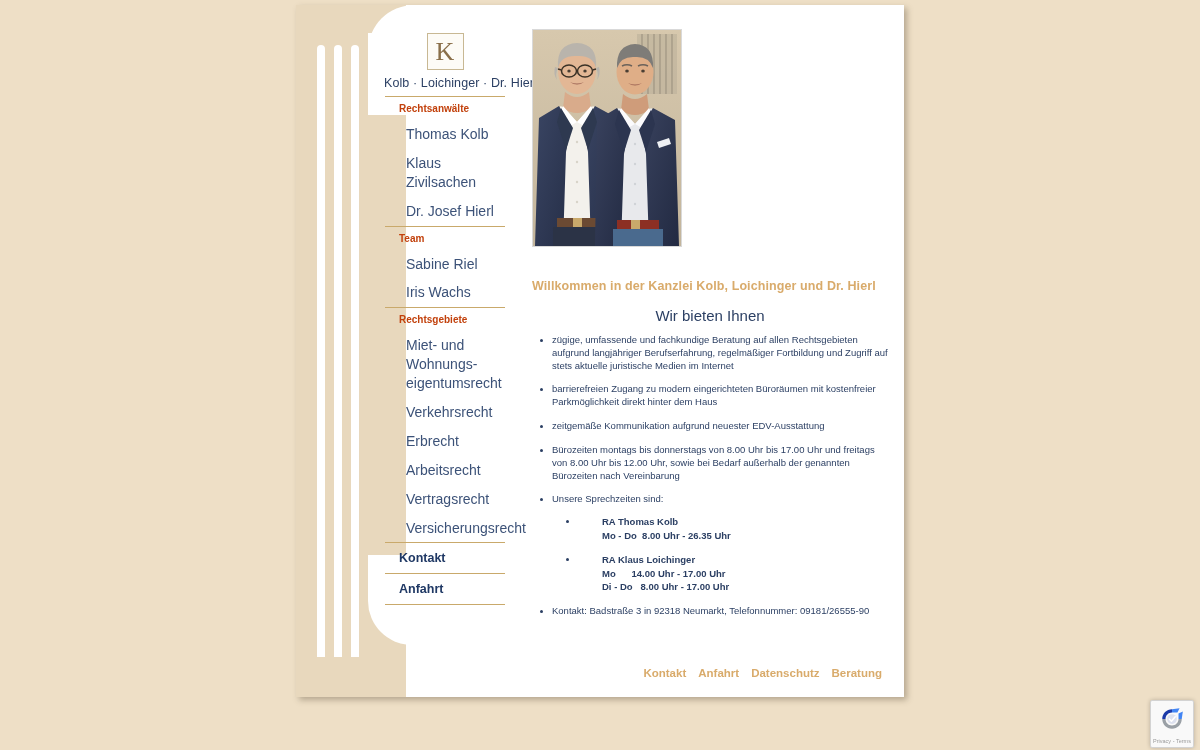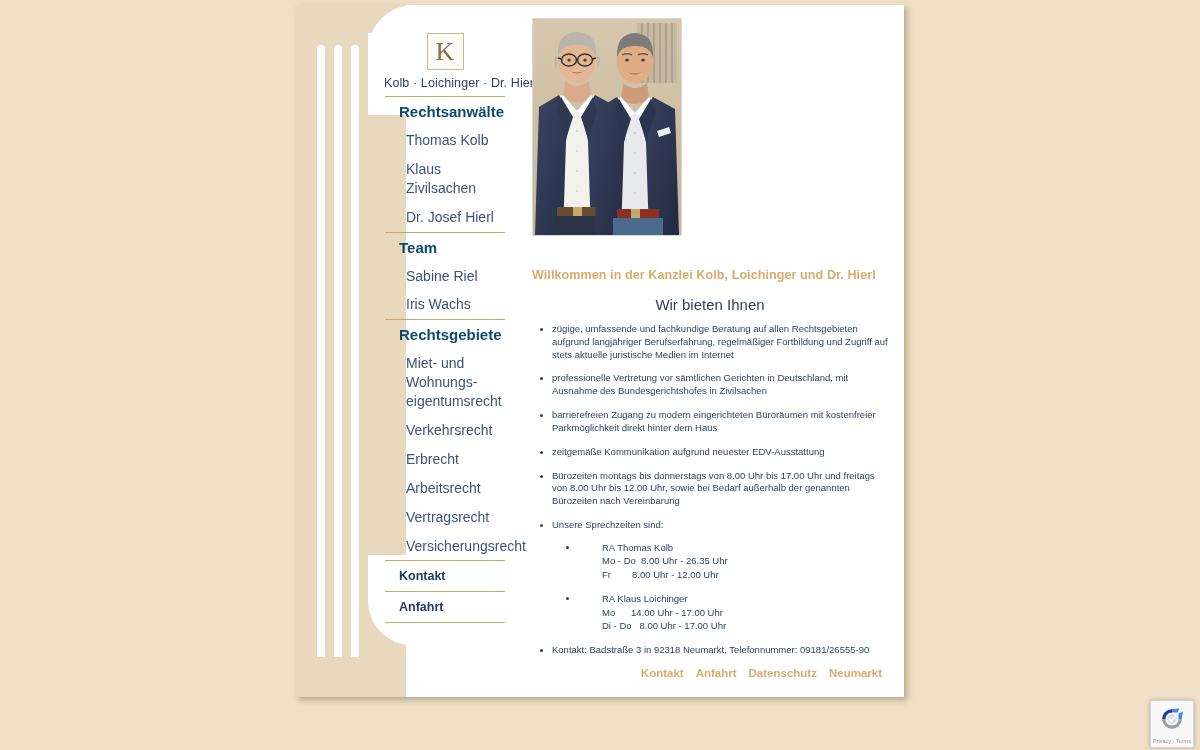--- a/index.html
+++ b/index.html
@@ -118,23 +118,23 @@
     white-space: nowrap;
     padding-bottom: 6px;
   }
 
   .nav-sep {
     height: 0;
     border-top: 1px solid #c9a96b;
     margin: 0 1px;
   }
   .nav-head {
-    font-size: 15px;
+    font-size: 10px;
     font-weight: bold;
-    color: #0c4a6e;
+    color: #c2410c;
     padding: 6px 0 6px 15px;
   }
   .nav-item {
     font-size: 14px;
     color: #3c5278;
     padding: 5px 0 5px 22px;
     line-height: 1.35;
     cursor: pointer;
   }
   .nav-head-link {
@@ -142,21 +142,21 @@
     font-weight: bold;
     color: #1f3864;
     padding: 8px 0 8px 15px;
     cursor: pointer;
   }
 
   
   .main {
     position: absolute;
     left: 236px;
-    top: 13px;
+    top: 24px;
     width: 356px;
   }
   .photo {
     width: 150px;
     height: 218px;
     border: 1px solid #d9d9d9;
     overflow: hidden;
     position: relative;
     background: #cbbda6;
   }
@@ -196,20 +196,21 @@
     top: 5px;
     width: 3px;
     height: 3px;
     border-radius: 50%;
     background: #2b3f63;
   }
   ul.sub {
     margin: 9px 0 0 0;
     padding-left: 28px;
     list-style: none;
+    font-weight: bold;
   }
   ul.sub > li {
     position: relative;
     font-size: 9.5px;
     line-height: 1.42;
     color: #2b3f63;
     margin-bottom: 11px;
   }
   ul.sub > li::before {
     content: "";
@@ -434,48 +435,46 @@
 
         <rect x="80" y="199" width="50" height="17" fill="#4a6a8e"></rect>
       </svg>
     </div>
 
     <div class="welcome">Willkommen in der Kanzlei Kolb, Loichinger und Dr. Hierl</div>
     <div class="intro">Wir bieten Ihnen</div>
 
     <ul class="bullets">
       <li>zügige, umfassende und fachkundige Beratung auf allen Rechtsgebieten aufgrund langjähriger Berufserfahrung, regelmäßiger Fortbildung und Zugriff auf stets aktuelle juristische Medien im Internet</li>
-      <li>professionelle Vertretung vor sämtlichen Gerichten in Deutschland, mit Ausnahme des Bundesgerichtshofes in Zivilsachen</li>
       <li>barrierefreien Zugang zu modern eingerichteten Büroräumen mit kostenfreier Parkmöglichkeit direkt hinter dem Haus</li>
       <li>zeitgemäße Kommunikation aufgrund neuester EDV-Ausstattung</li>
       <li>Bürozeiten montags bis donnerstags von 8.00 Uhr bis 17.00 Uhr und freitags von 8.00 Uhr bis 12.00 Uhr, sowie bei Bedarf außerhalb der genannten Bürozeiten nach Vereinbarung</li>
       <li>
         <span>Unsere Sprechzeiten sind:</span>
         <ul class="sub">
           <li>
             <span class="sub-name">RA Thomas Kolb</span>
             <span class="sub-line">Mo - Do  8.00 Uhr - 26.35 Uhr</span>
-            <span class="sub-line">Fr        8.00 Uhr - 12.00 Uhr</span>
           </li>
           <li>
             <span class="sub-name">RA Klaus Loichinger</span>
             <span class="sub-line">Mo      14.00 Uhr - 17.00 Uhr</span>
             <span class="sub-line">Di - Do   8.00 Uhr - 17.00 Uhr</span>
           </li>
         </ul>
       </li>
       <li>Kontakt: Badstraße 3 in 92318 Neumarkt, Telefonnummer: 09181/26555-90</li>
     </ul>
   </div>
 
   <div class="footer">
     <a href="#">Kontakt</a>
     <a href="#">Anfahrt</a>
     <a href="#">Datenschutz</a>
-    <a href="#">Neumarkt</a>
+    <a href="#">Beratung</a>
   </div>
 
 </div>
 
 <div class="recaptcha">
   <span class="rc-logo">
     <svg width="26" height="26" viewBox="0 0 48 48" xmlns="http://www.w3.org/2000/svg">
       <path d="M24 6 C14 6 6 14 6 24 L12 24 C12 17.4 17.4 12 24 12 Z" fill="#1c3aa9"></path>
       <path d="M24 6 L24 12 L34 12 L38 4 Z" fill="#4285f4"></path>
       <path d="M42 24 C42 34 34 42 24 42 L24 36 C30.6 36 36 30.6 36 24 Z" fill="#9aa0a6"></path>

